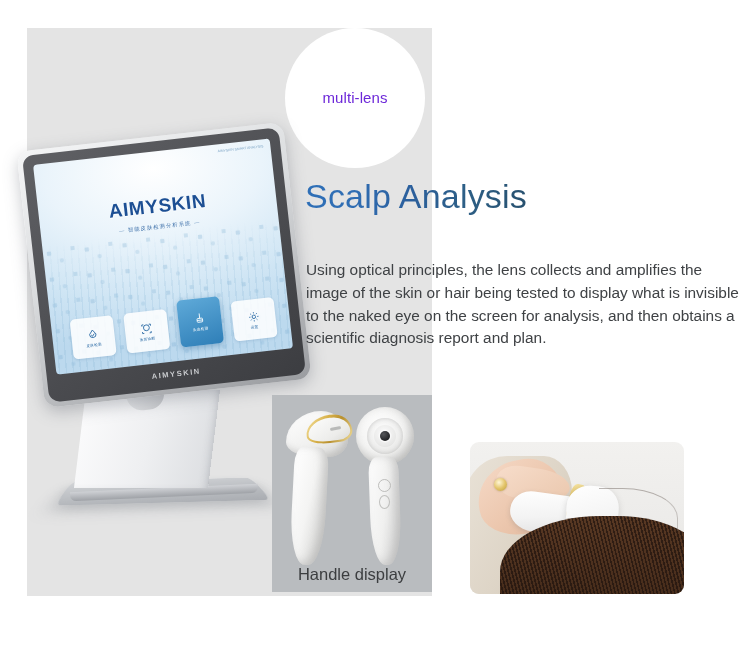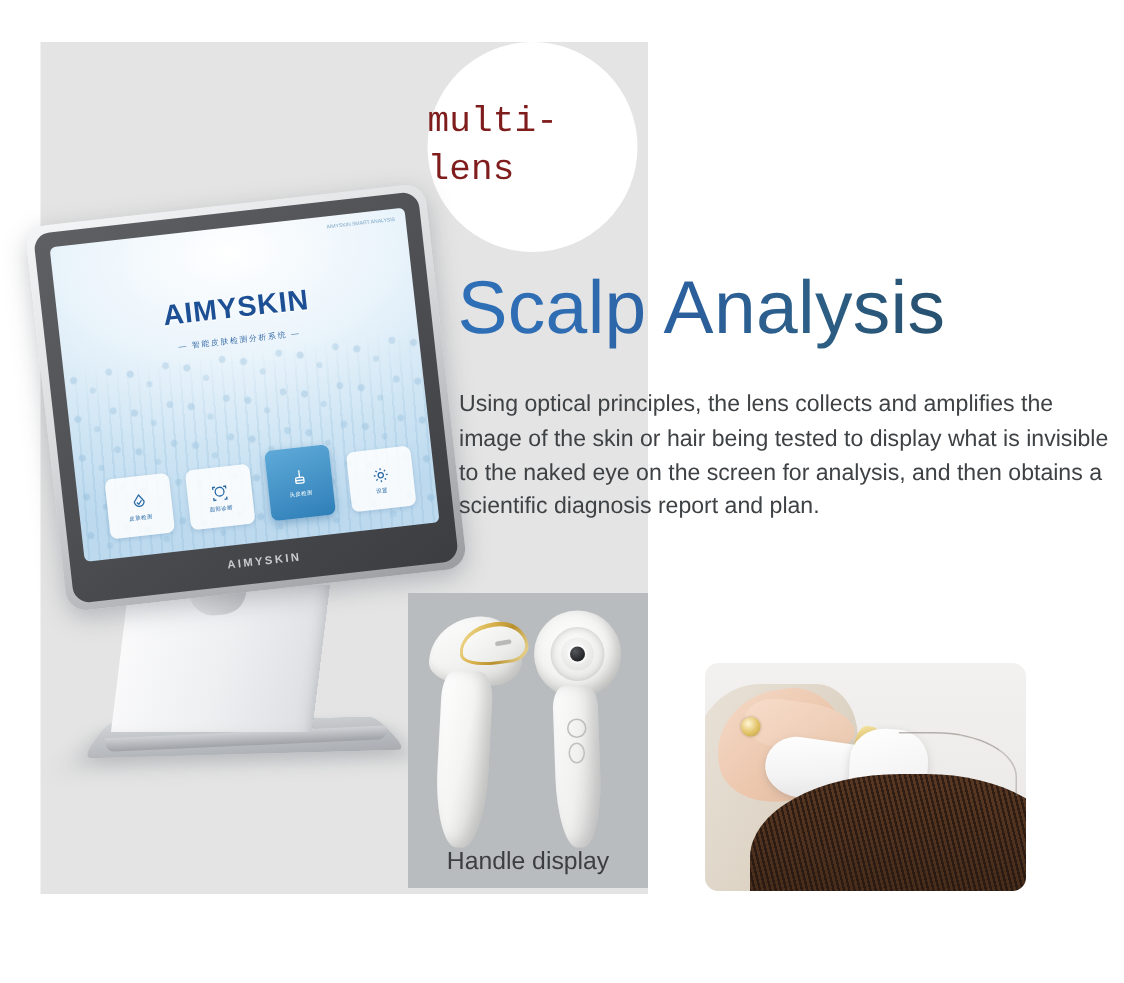--- a/index.html
+++ b/index.html
@@ -35,24 +35,23 @@
     height: 140px;
     border-radius: 50%;
     background: #ffffff;
     display: flex;
     flex-direction: column;
     align-items: center;
     justify-content: center;
     line-height: 1.34;
   }
   #badge .badge-l1 {
-    font-size: 24px;
-    color: #7f1d1d;
+    font-size: 15px;
+    color: #6d28d9;
     letter-spacing: .1px;
-    font-family: Liberation Mono, monospace;
   }
   #badge .badge-l2 {
     font-size: 19.5px;
     color: #5f93b9;
     letter-spacing: .1px;
   }
 
   
   #monitor {
     position: absolute;
@@ -230,21 +229,21 @@
     border-radius: 0 0 6px 6px;
     background: linear-gradient(180deg, #cfd1d5, #9fa2a7);
     transform: rotate(-2.6deg);
   }
 
   
   #title {
     position: absolute;
     left: 305px;
     top: 176px;
-    font-size: 50px;
+    font-size: 34px;
     line-height: 1.18;
     letter-spacing: .2px;
     white-space: nowrap;
     background-image: linear-gradient(96deg, #2e6fb7 0%, #2f6db3 22%, #2b5f9c 48%, #2d5f86 72%, #27506e 100%);
     -webkit-background-clip: text;
     background-clip: text;
     color: transparent;
   }
   #body-copy {
     position: absolute;

